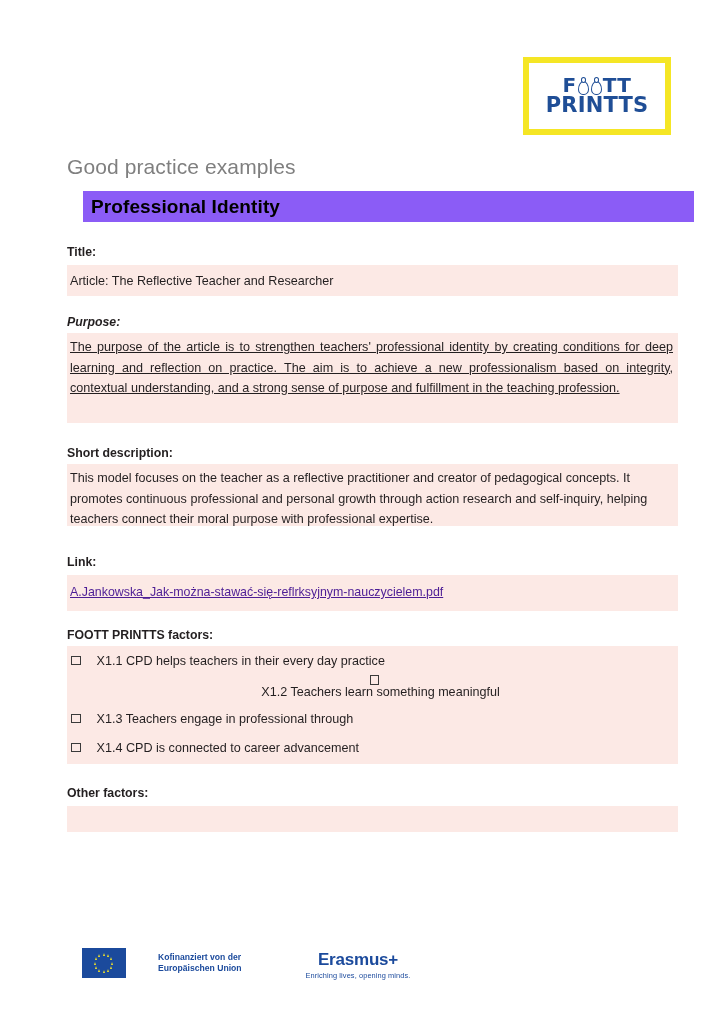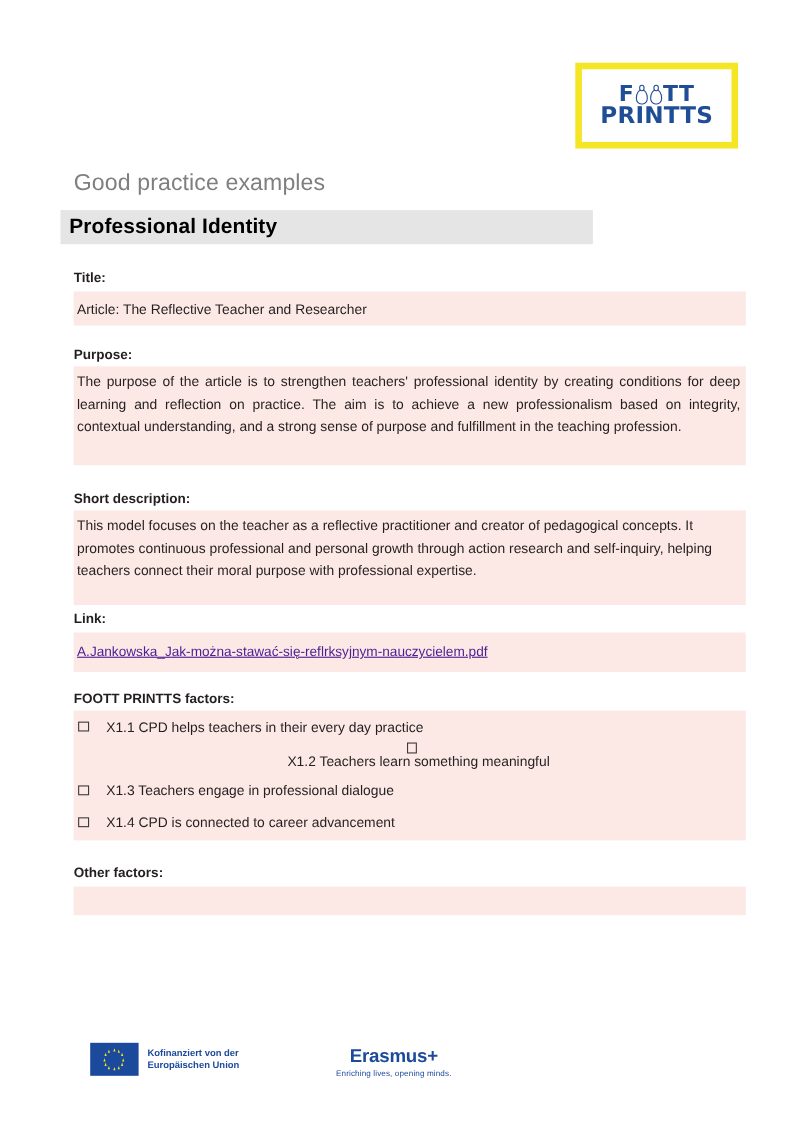--- a/index.html
+++ b/index.html
@@ -91,23 +91,23 @@
     left: 67px;
     top: 155px;
     font-size: 21px;
     color: #7f7f7f;
     font-weight: 400;
     letter-spacing: 0.1px;
   }
 
   .section-band {
     position: absolute;
-    left: 55px;
-    width: 484px;
-    background: #e5e5e5;
+    left: 83px;
+    width: 611px;
+    background: #8b5cf6;
     box-sizing: border-box;
   }
   .section-band .band-text {
     position: absolute;
     left: 8px;
     top: 50%;
     transform: translateY(-50%);
     font-size: 19px;
     font-weight: bold;
     color: #000000;
@@ -134,21 +134,21 @@
   }
   .content-text {
     position: absolute;
     left: 3px;
     right: 5px;
     top: 0;
     font-size: 12.6px;
     line-height: 20.5px;
     color: #231f20;
   }
-  .content-text.justify { text-align: justify; }
+  .content-text.justify { text-align: justify; text-decoration: underline; }
 
   .link-text {
     position: absolute;
     left: 3px;
     top: 10px;
     font-size: 12.4px;
     color: #4c1d95;
     text-decoration: underline;
     cursor: pointer;
   }
@@ -177,20 +177,21 @@
     color: #231f20;
   }
 
   
   .eu-logo {
     position: absolute;
     left: 82px;
     top: 948px;
     display: flex;
     align-items: center;
+    gap: 24px;
   }
   .eu-flag {
     width: 44px;
     height: 30px;
     background: #1b4a9c;
     position: relative;
     flex: 0 0 auto;
   }
   .eu-star {
     position: absolute;
@@ -252,27 +253,27 @@
 
   <div class="section-band" style="top:191px; height:31px;">
     <span class="band-text">Professional Identity</span>
   </div>
 
   <div class="field-label" style="top:245px;">Title:</div>
   <div class="content-band" style="top:265px; height:31px;">
     <div class="content-text" style="top:6px;">Article: The Reflective Teacher and Researcher</div>
   </div>
 
-  <div class="field-label" style="top:315px;">Purpose:</div>
+  <div class="field-label" style="top:315px;font-style:italic;">Purpose:</div>
   <div class="content-band" style="top:333px; height:90px;">
     <div class="content-text justify" style="top:4px;">The purpose of the article is to strengthen teachers' professional identity by creating conditions for deep learning and reflection on practice. The aim is to achieve a new professionalism based on integrity, contextual understanding, and a strong sense of purpose and fulfillment in the teaching profession.</div>
   </div>
 
   <div class="field-label" style="top:446px;">Short description:</div>
-  <div class="content-band" style="top:464px; height:86px;">
+  <div class="content-band" style="top:464px; height:62px;">
     <div class="content-text" style="top:4px;">This model focuses on the teacher as a reflective practitioner and creator of pedagogical concepts. It promotes continuous professional and personal growth through action research and self-inquiry, helping teachers connect their moral purpose with professional expertise.</div>
   </div>
 
   <div class="field-label" style="top:555px;">Link:</div>
   <div class="content-band" style="top:575px; height:36px;">
     <a class="link-text" href="#">A.Jankowska_Jak-można-stawać-się-reflrksyjnym-nauczycielem.pdf</a>
   </div>
 
   <div class="field-label" style="top:628px;">FOOTT PRINTTS factors:</div>
   <div class="content-band" style="top:646px; height:118px;">
@@ -282,21 +283,21 @@
       <span class="factor-label">X1.1 CPD helps teachers in their every day practice</span>
     </div>
 
     <div class="factor-row" style="top:29px;flex-direction:column;">
       <span class="checkbox"></span>
       <span class="factor-label">X1.2 Teachers learn something meaningful</span>
     </div>
 
     <div class="factor-row" style="top:58px;">
       <span class="checkbox"></span>
-      <span class="factor-label">X1.3 Teachers engage in professional dialogue</span>
+      <span class="factor-label">X1.3 Teachers engage in professional through</span>
     </div>
 
     <div class="factor-row" style="top:87px;">
       <span class="checkbox"></span>
       <span class="factor-label">X1.4 CPD is connected to career advancement</span>
     </div>
 
   </div>
 
   <div class="field-label" style="top:786px;">Other factors:</div>

